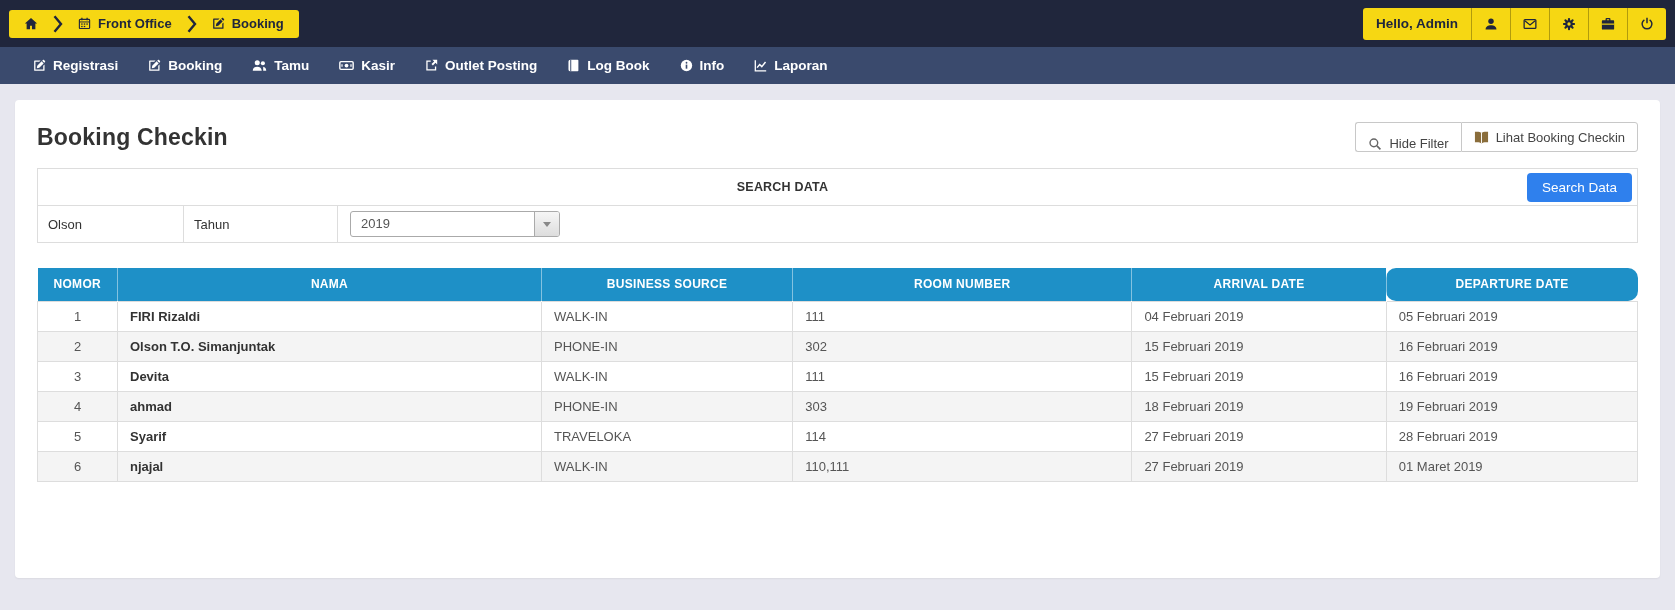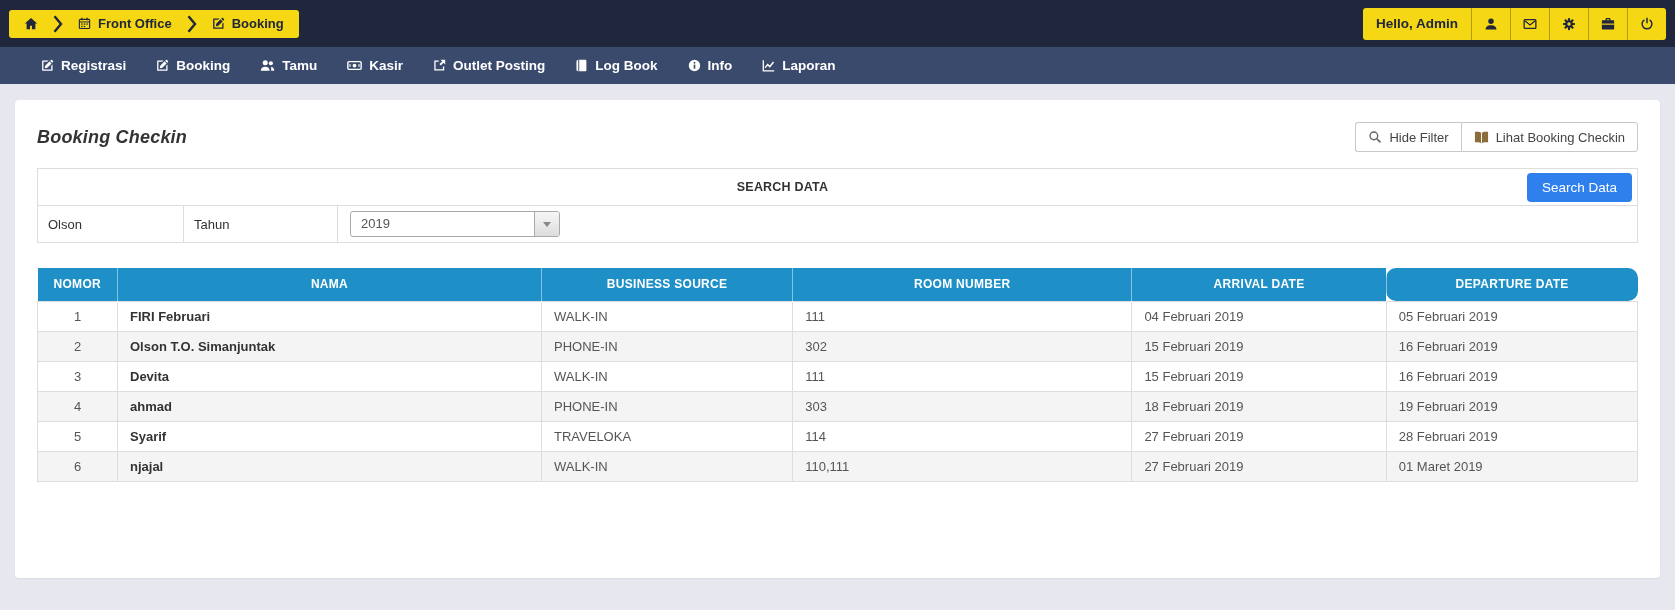--- a/index.html
+++ b/index.html
@@ -11,36 +11,36 @@
   .crumbs { display:flex; align-items:center; height:28px; background:var(--brand-yellow,#f6d713); border-radius:3px; color:#20263c; overflow:hidden; }
   .crumb { display:flex; align-items:center; gap:7px; padding:0 15px; height:100%; font-size:13px; font-weight:bold; cursor:pointer; }
   .crumb-sep { display:flex; align-items:center; height:100%; color:#20263c; }
   .crumb-sep svg { width:10px; height:18px; }
   .userbox { display:flex; align-items:stretch; height:32px; background:var(--brand-yellow,#f6d713); border-radius:3px; color:#20263c; overflow:hidden; }
   .userbox .seg { display:flex; align-items:center; padding:0 13px; font-size:13.5px; font-weight:bold; border-left:1px solid rgba(0,0,0,.28); cursor:pointer; }
   .userbox .seg:first-child { border-left:none; }
   .userbox .seg.icon-seg { padding:0 12px; }
 
   
-  .menubar { height:37px; background:var(--menu-bg,#3a4a6d); display:flex; align-items:stretch; padding-left:26px; }
+  .menubar { height:37px; background:var(--menu-bg,#3a4a6d); display:flex; align-items:stretch; padding-left:18px; }
   .menu-item { display:flex; align-items:center; gap:7px; padding:0 15px; color:#fff; font-size:13.5px; font-weight:bold; cursor:pointer; }
 
   
   .ic { width:14px; height:14px; display:inline-block; flex:0 0 auto; }
   .ic svg { width:100%; height:100%; display:block; }
   .ic-13 { width:13px; height:13px; }
   .ic-15 { width:15px; height:15px; }
 
   
   .card { margin:16px 15px 0; background:#fff; border-radius:4px; box-shadow:0 1px 2px rgba(0,0,0,.06); padding:22px 22px 0; min-height:478px; }
   .card-header { display:flex; align-items:center; justify-content:space-between; height:30px; margin-bottom:16px; }
-  .page-title { font-size:18px; font-weight:bold; color:#333; letter-spacing:.2px;font-style:italic; }
+  .page-title { font-size:23px; font-weight:bold; color:#333; letter-spacing:.2px; }
   .btn-group { display:flex; }
   .btn-default { display:flex; align-items:center; gap:7px; height:30px; padding:0 12px; background:#fff; border:1px solid #c8c8c8; color:#444; font-size:13px; cursor:pointer; font-family:inherit; }
-  .btn-default:first-child { border-radius:3px 0 0 3px; border-right:none; }
+  .btn-default:first-child { border-radius:3px 0 0 3px; border-right:none;align-items:flex-end; }
   .btn-default:last-child { border-radius:0 3px 3px 0; }
   .btn-default .search-ic { color:#666; }
   .btn-default .book-ic { color:#8a6d3b; }
 
   
   .filter-panel { border:1px solid #ddd; }
   .filter-head { display:flex; align-items:center; height:37px; border-bottom:1px solid #ddd; }
   .filter-title { flex:1; text-align:center; font-size:12.5px; font-weight:bold; color:#333; letter-spacing:.2px; }
   .btn-primary { height:29px; margin-right:5px; padding:0 15px; background:var(--primary-button-bg,#2f80ed); color:#fff; border:none; border-radius:4px; font-size:13.5px; font-family:inherit; cursor:pointer; }
   .filter-row { display:flex; height:36px; }
@@ -309,21 +309,21 @@
           <th>NAMA</th>
           <th>BUSINESS SOURCE</th>
           <th>ROOM NUMBER</th>
           <th>ARRIVAL DATE</th>
           <th>DEPARTURE DATE</th>
         </tr>
       </thead>
     <tbody>
         <tr>
           <td class="c0">1</td>
-          <td class="c1">FIRI Februari</td>
+          <td class="c1">FIRI Rizaldi</td>
           <td class="c2">WALK-IN</td>
           <td class="c3">111</td>
           <td class="c4">04 Februari 2019</td>
           <td class="c5">05 Februari 2019</td>
         </tr>
         <tr>
           <td class="c0">2</td>
           <td class="c1">Olson T.O. Simanjuntak</td>
           <td class="c2">PHONE-IN</td>
           <td class="c3">302</td>

